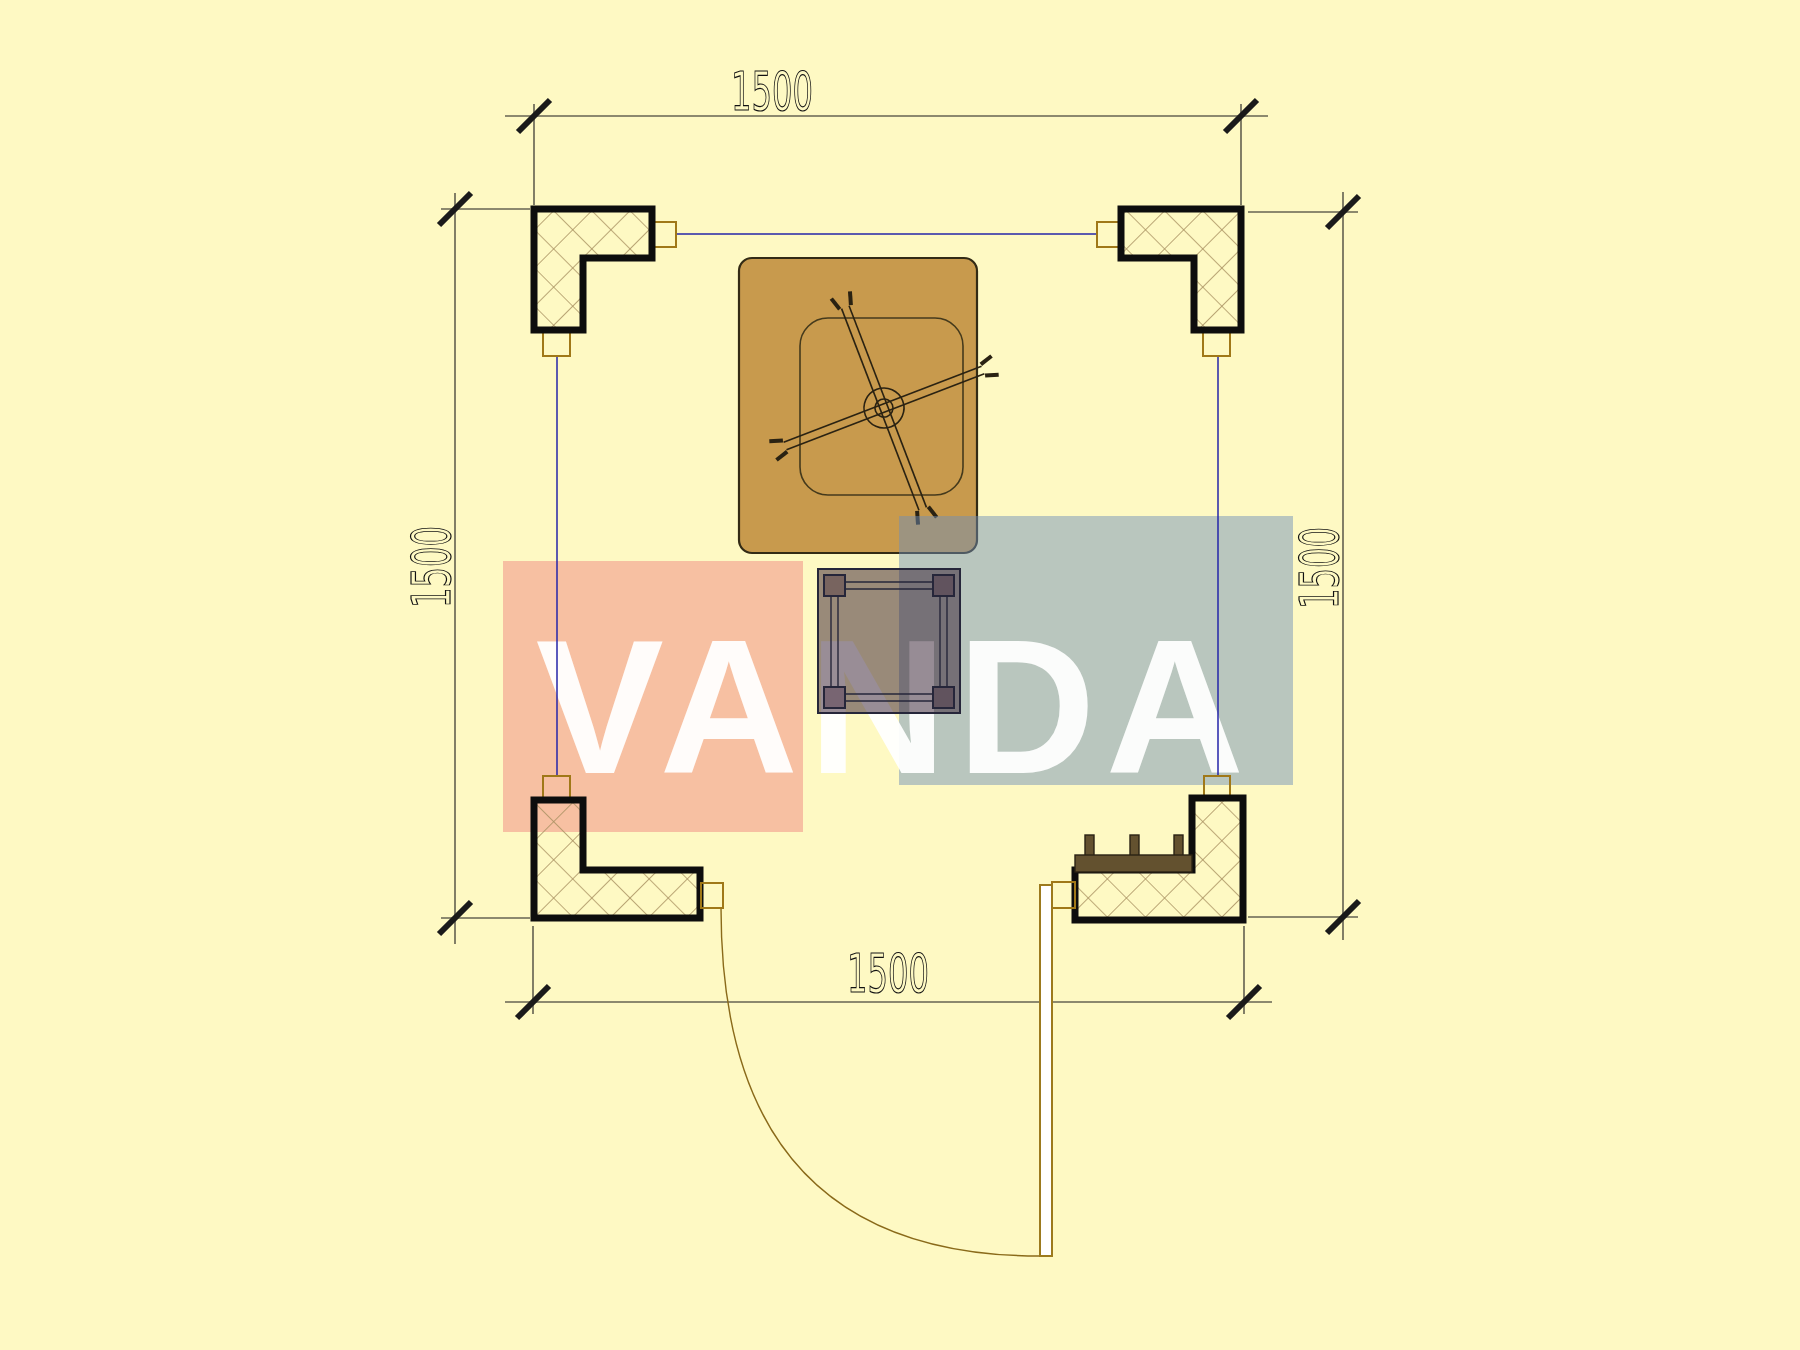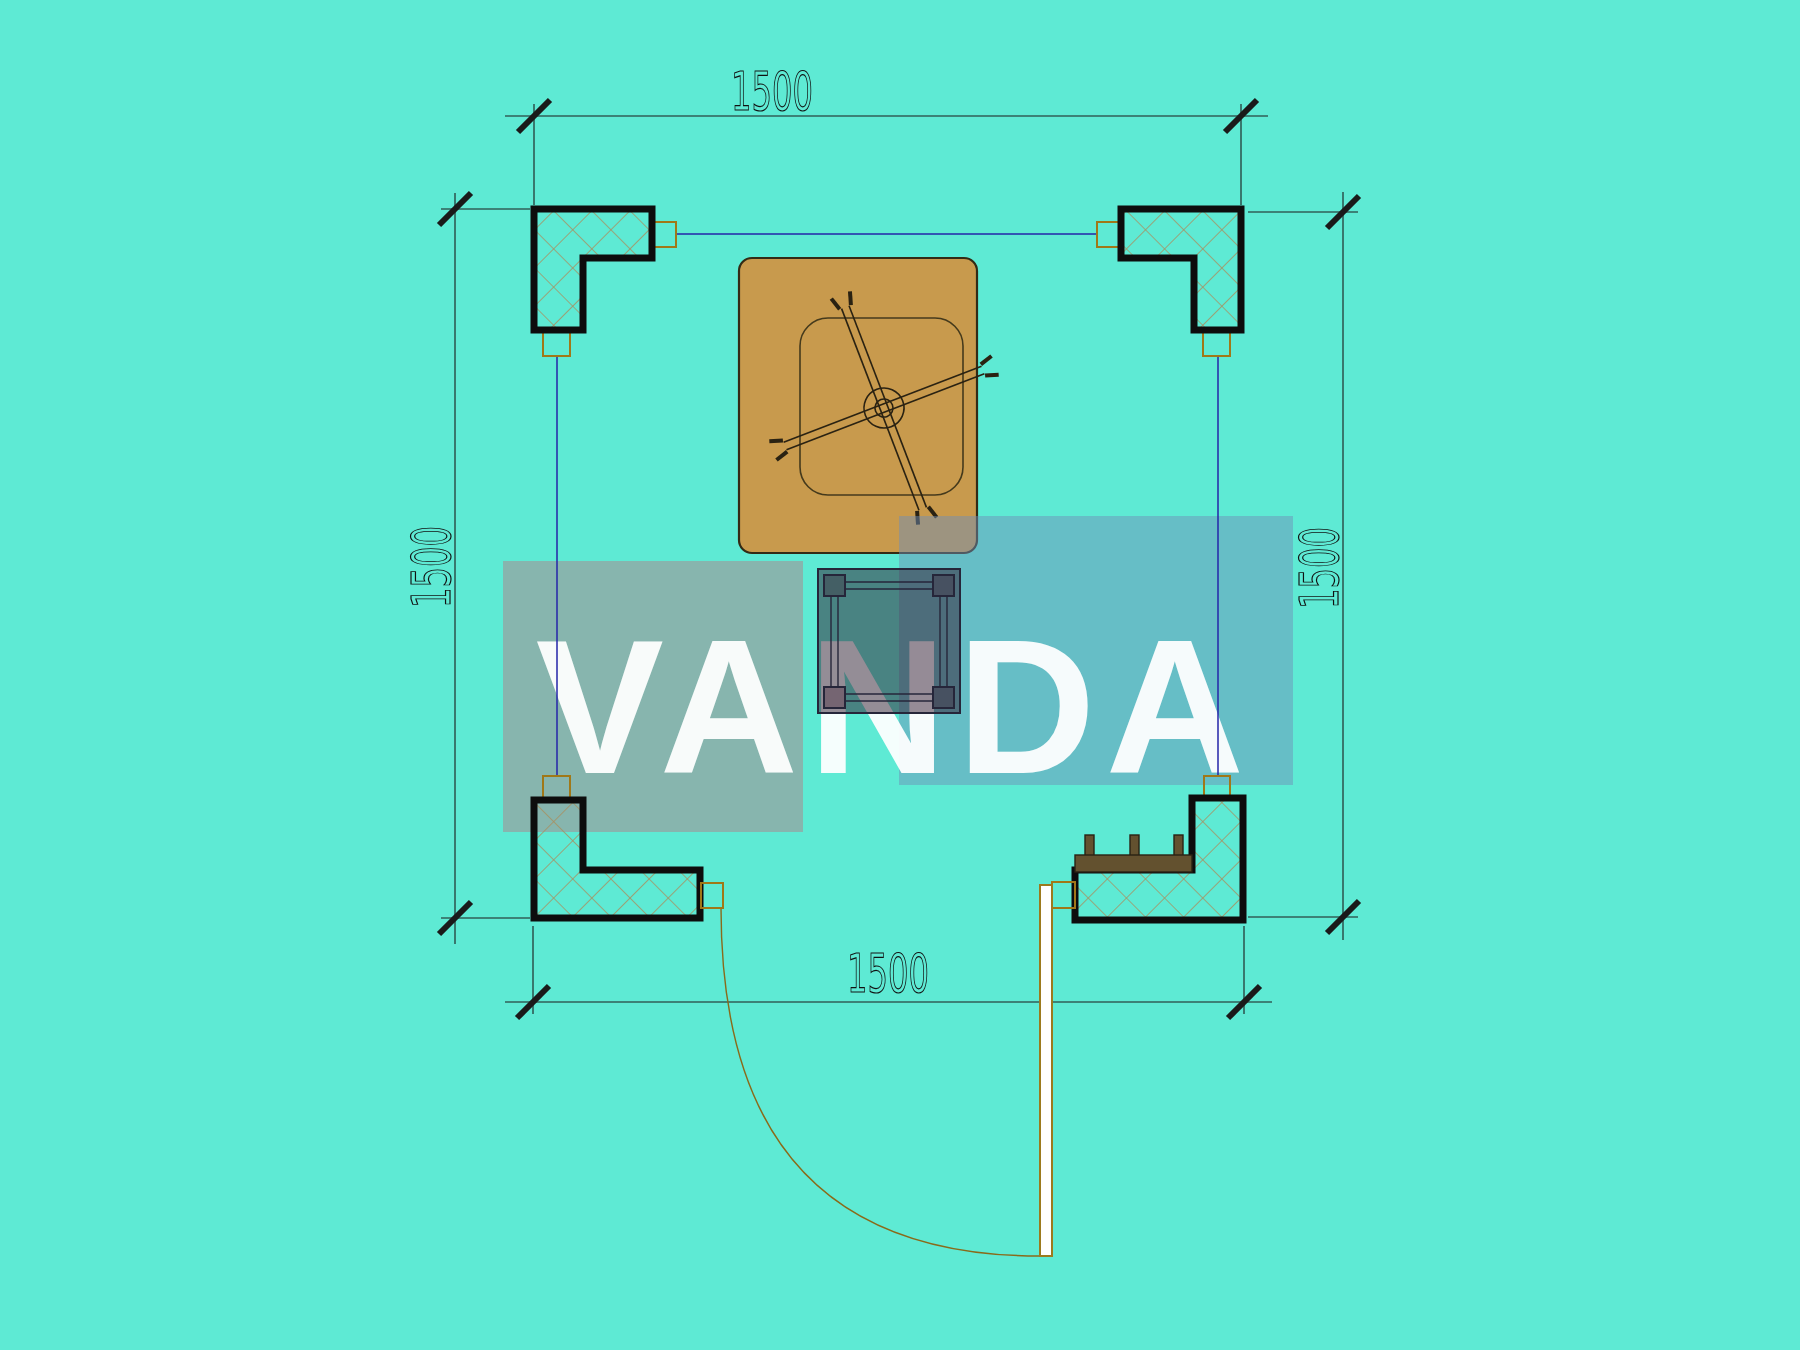--- a/index.html
+++ b/index.html
@@ -1,16 +1,16 @@
 <!DOCTYPE html>
 <html><head>
 <meta charset="utf-8">
 <style>
   html,body{margin:0;padding:0;background:#ffffff;}
-  .canvas{position:relative;width:1800px;height:1350px;background:#5eead4;overflow:hidden;
+  .canvas{position:relative;width:1800px;height:1350px;background:#fef9c3;overflow:hidden;
           font-family:"DejaVu Sans", sans-serif;}
   svg text.dim{font-family:"DejaVu Sans", sans-serif;}
   svg text.wm{font-family:"Liberation Sans", sans-serif;font-weight:bold;}
 </style>
 </head>
 <body>
 
 <div class="canvas">
 <svg width="1800" height="1350" viewBox="0 0 1800 1350">
   <defs>

